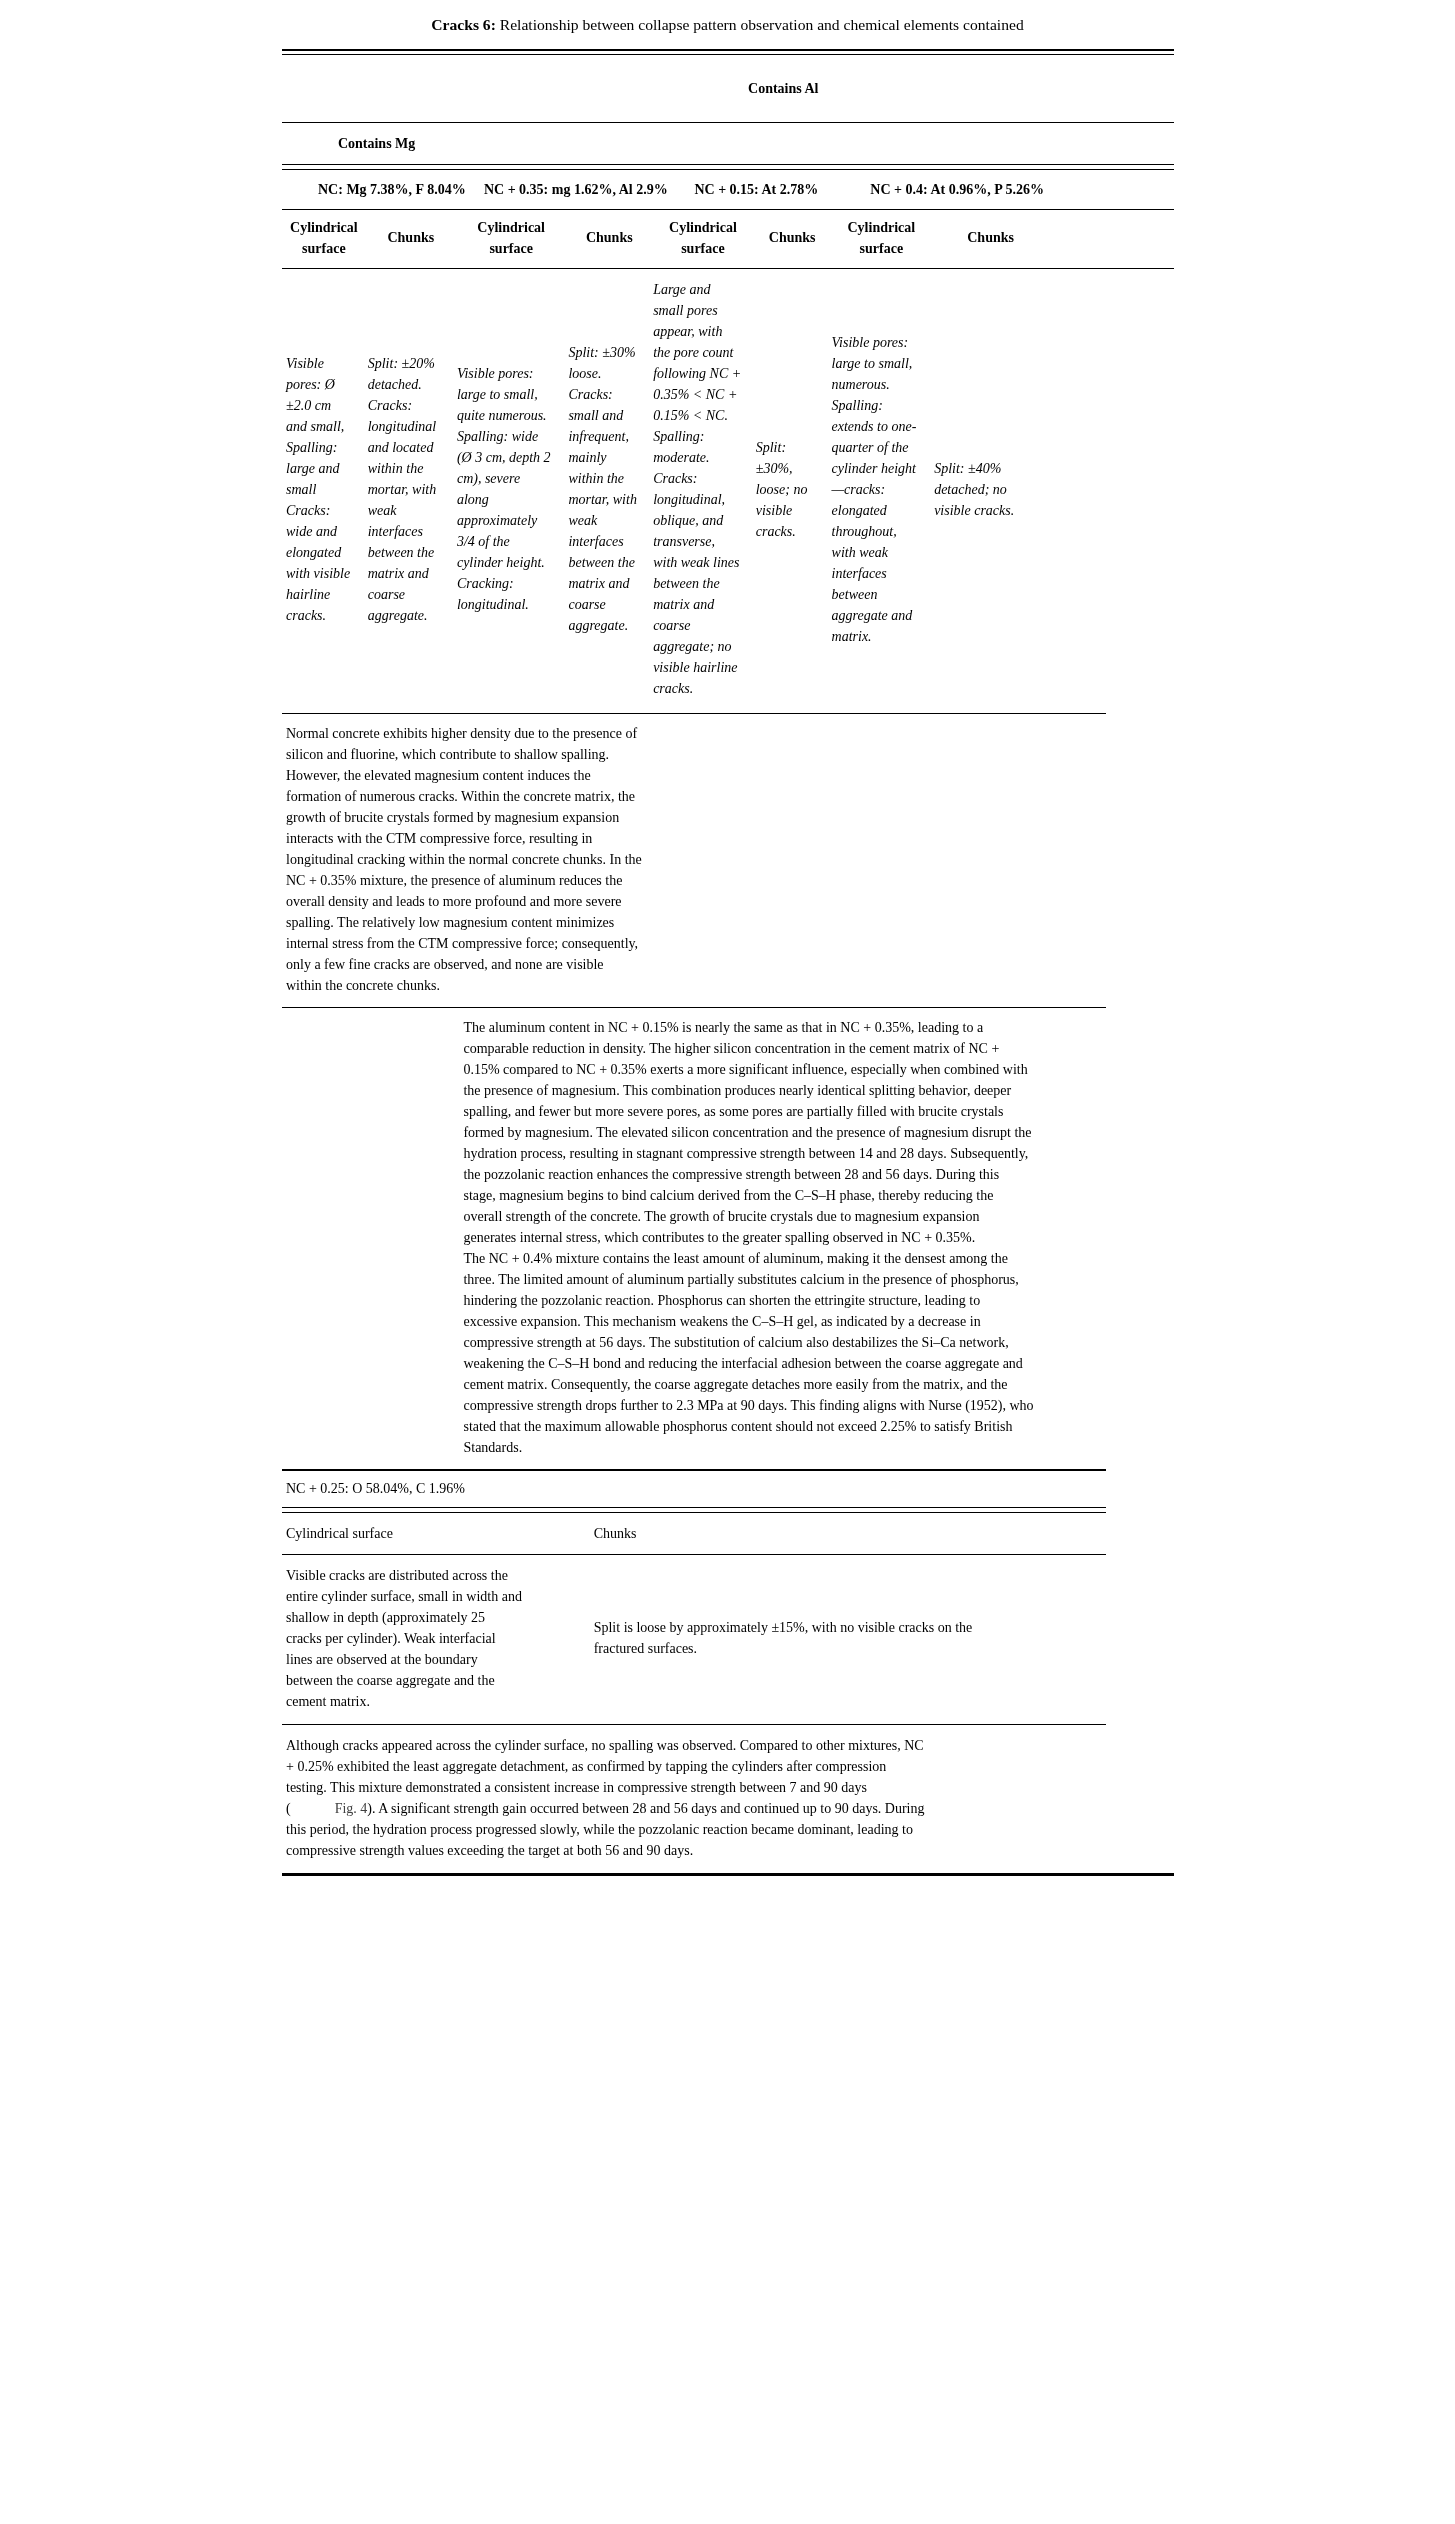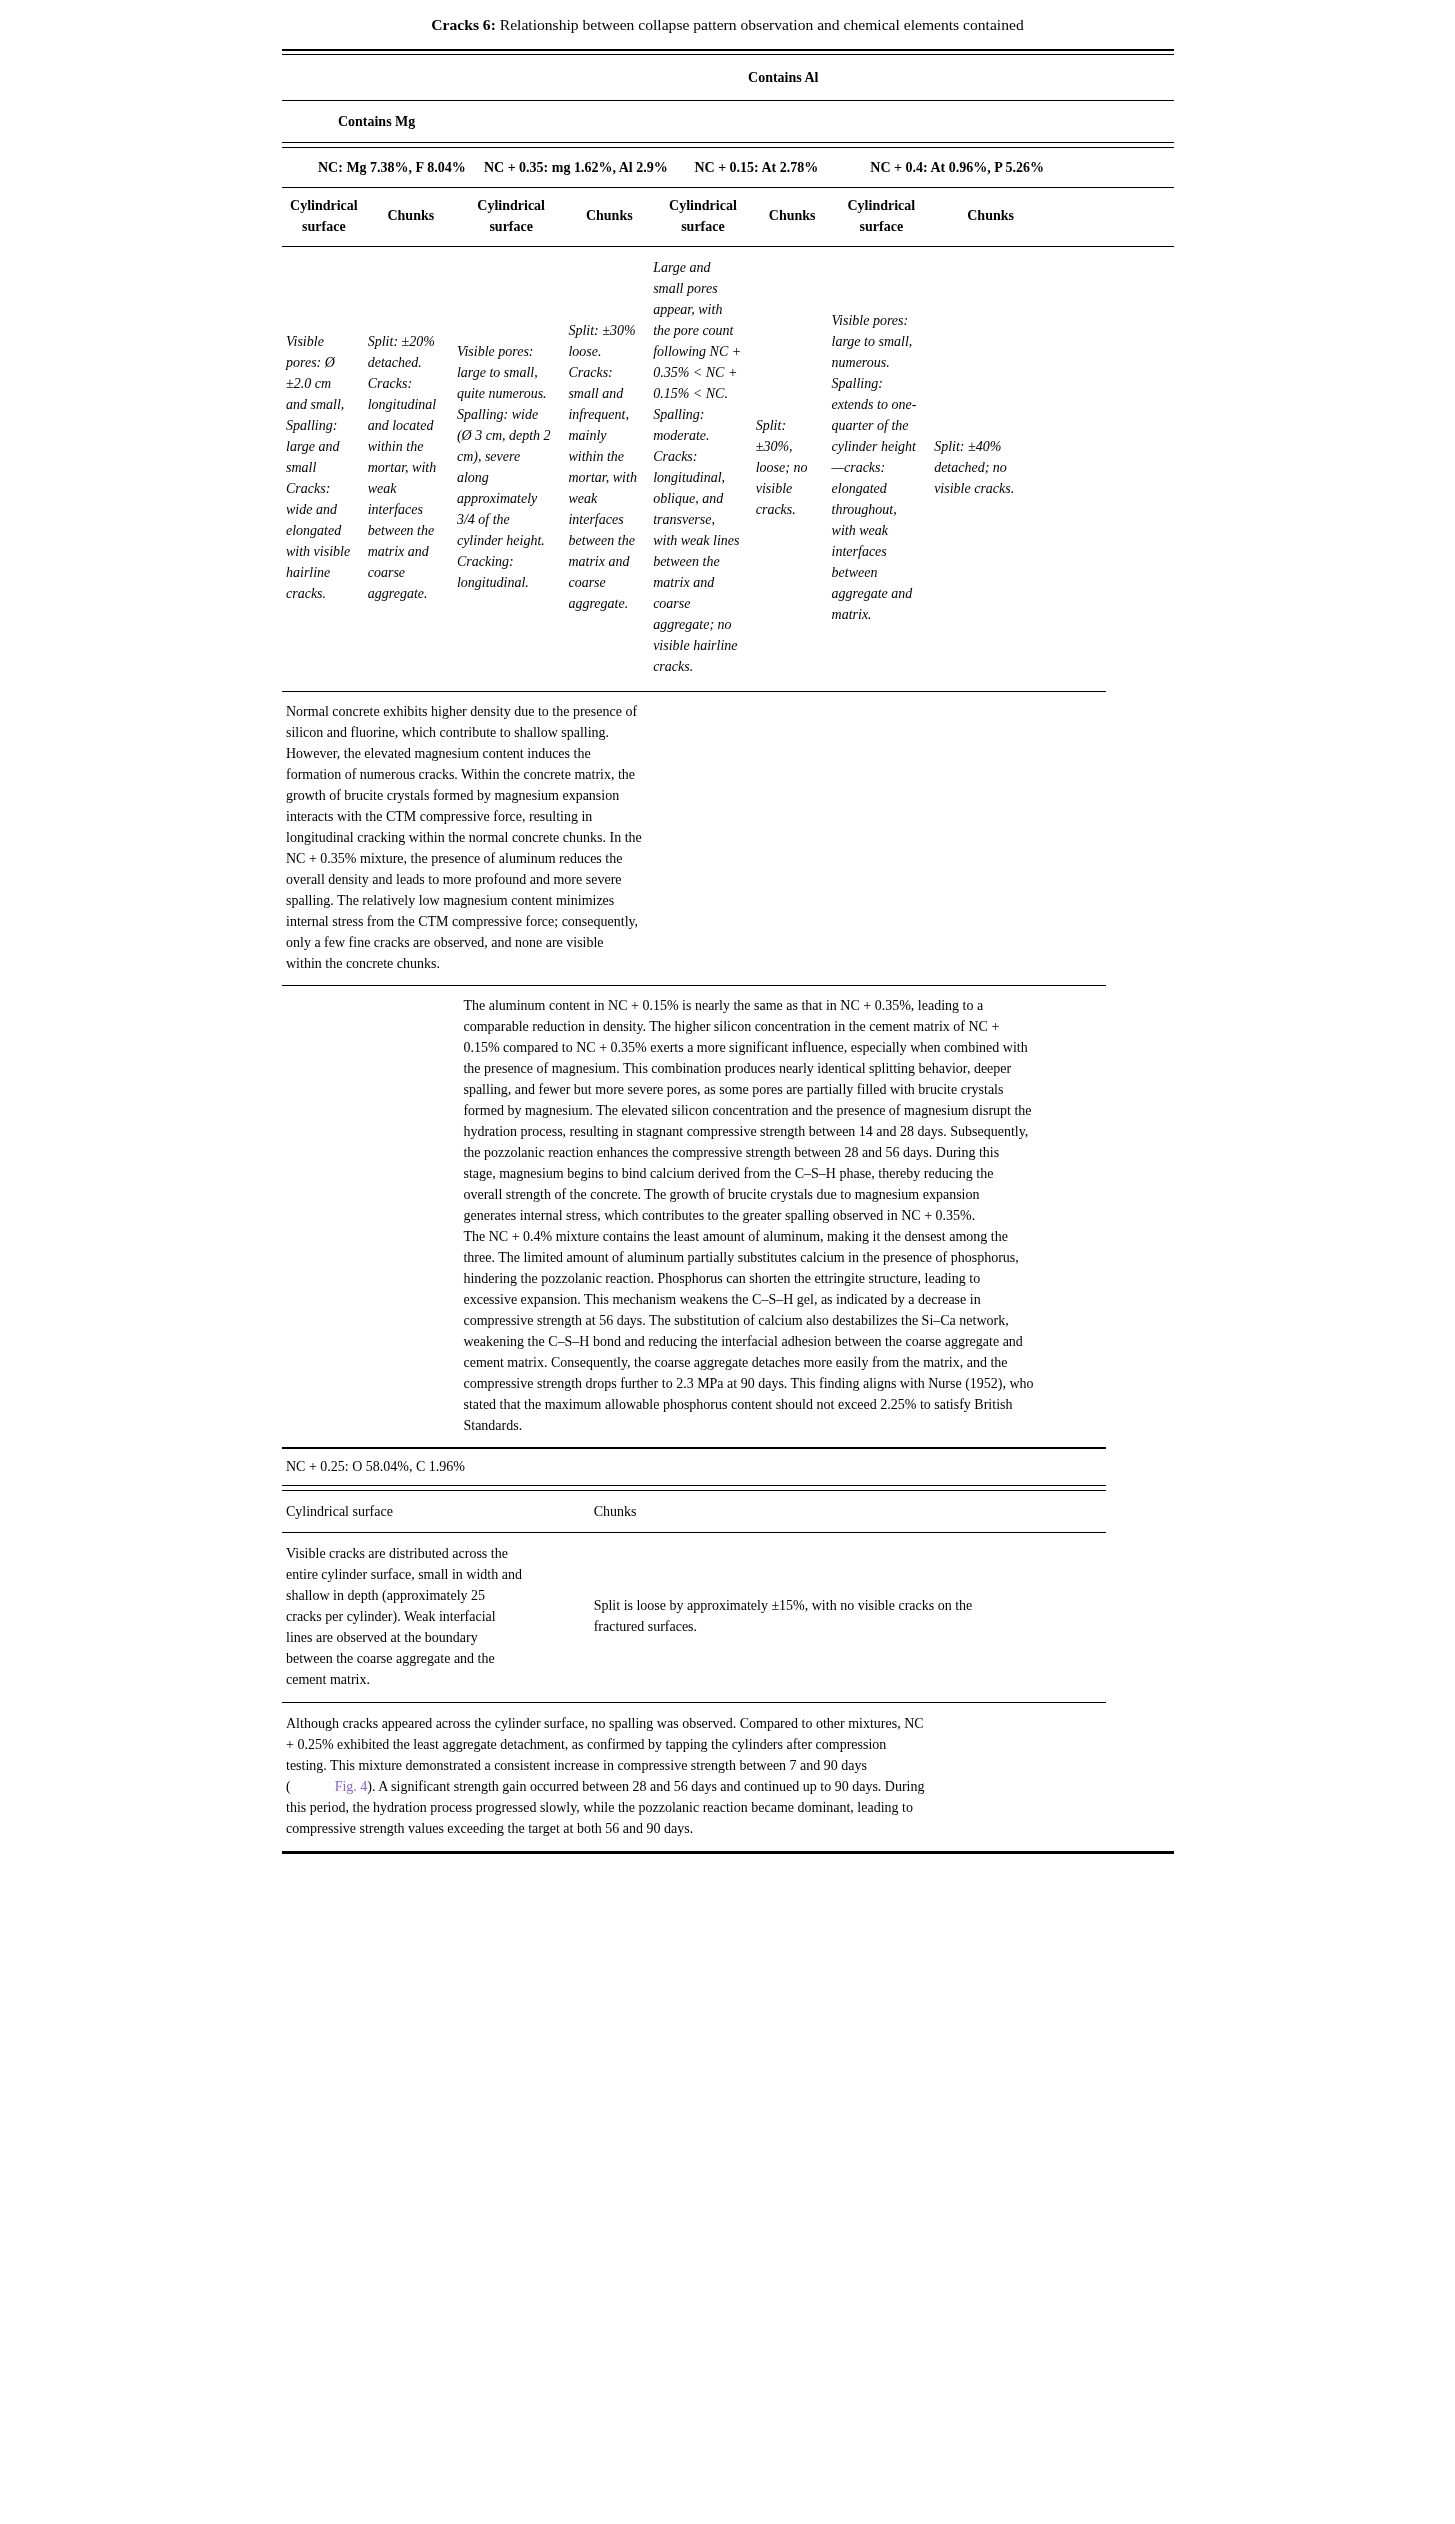--- a/index.html
+++ b/index.html
@@ -23,21 +23,21 @@
   .rule{border-top:1.2px solid #000;}
   .rule.thick{border-top:1.8px solid #000;}
   .rule-top{height:3.7px;border-top:2.2px solid #000;border-bottom:1.2px solid #000;}
   .rule-dbl{height:3.7px;border-top:1.2px solid #000;border-bottom:1.2px solid #000;}
   .w925{width:92.4%;}
   .rule-bottom{border-top:3.3px solid #000;}
   
   .contains-al{
     margin-left:19%;margin-right:6.5%;
     text-align:center;font-weight:bold;
-    padding:12px 0;
+    padding:23px 0;
   }
   .contains-mg{
     width:15%;text-align:right;font-weight:bold;
     padding:9.7px 0;
   }
   .grid9{
     display:grid;
     grid-template-columns:9.5% 10% 12.5% 9.5% 11.5% 8.5% 11.5% 13% 14%;
   }
   .grp-row{padding:9px 0;font-weight:bold;margin-left:32px;}
@@ -86,21 +86,21 @@
     align-items:center;
   }
   .bottom-cells .bc1{grid-column:1;padding-left:4.5px;}
   .bottom-cells .bc2{grid-column:3;}
   
   .conclusion{
     width:72.5%;
     padding:9.7px 0 12px 4.5px;
     box-sizing:border-box;
   }
-  .figlink{color:#8b5cf6;text-decoration:none;cursor:pointer;margin-left:44px;}
+  .figlink{color:#404040;text-decoration:none;cursor:pointer;margin-left:44px;}
 </style>
 </head>
 <body>
 
 <div class="page">
 
   <div class="title">
     <span class="tlabel">Cracks 6:</span><span> Relationship between collapse pattern observation and chemical elements contained</span>
   </div>
 

